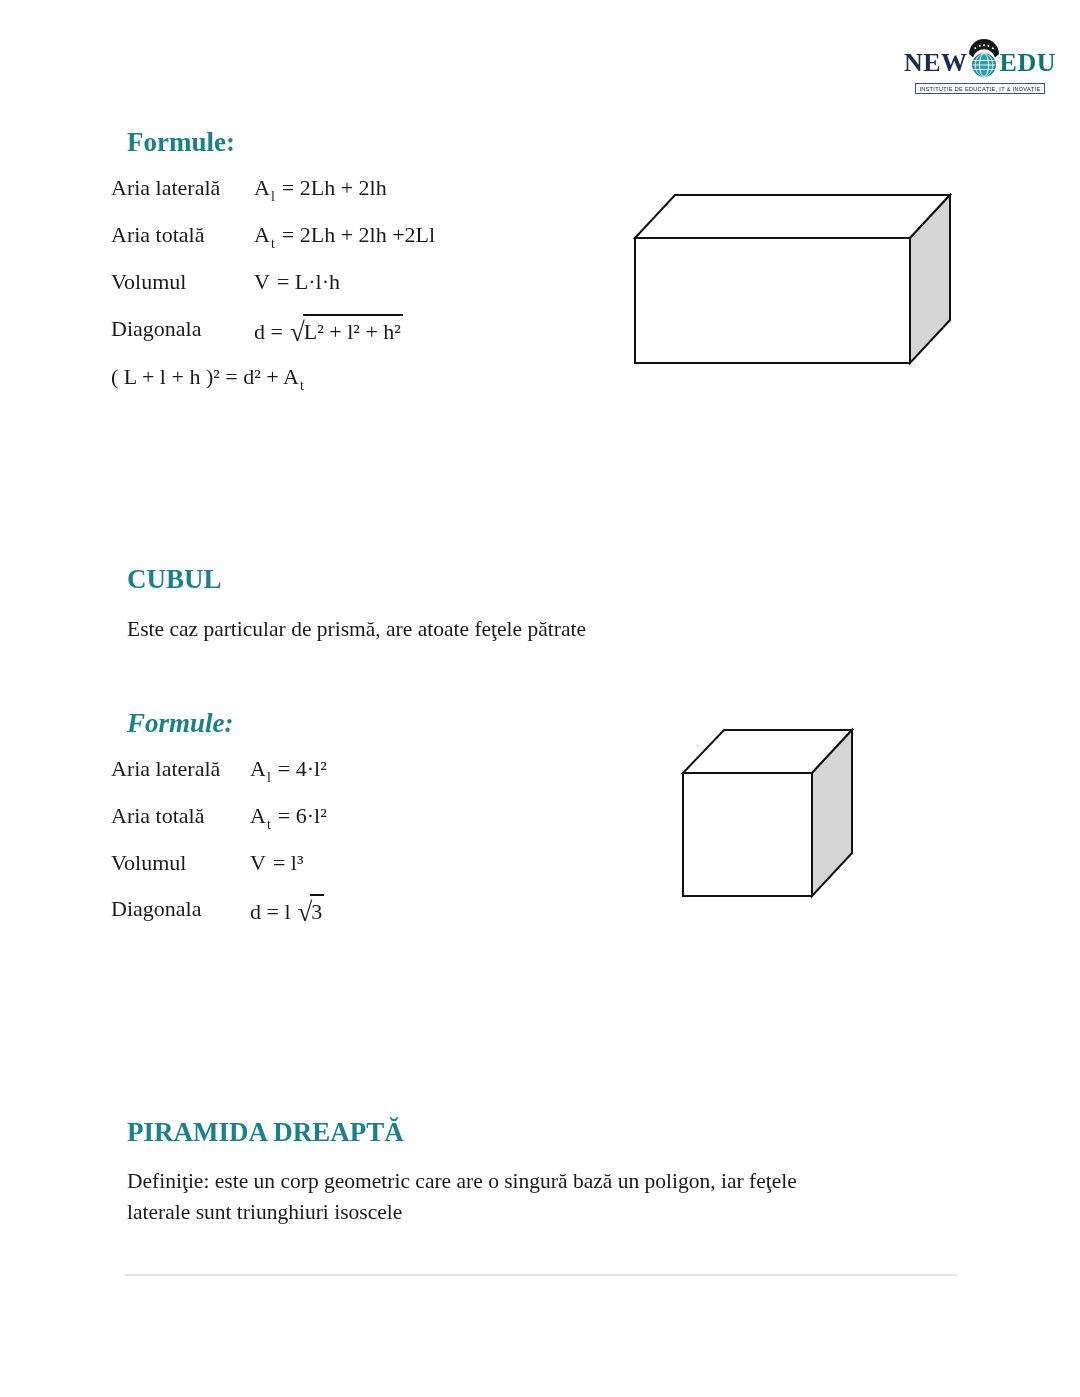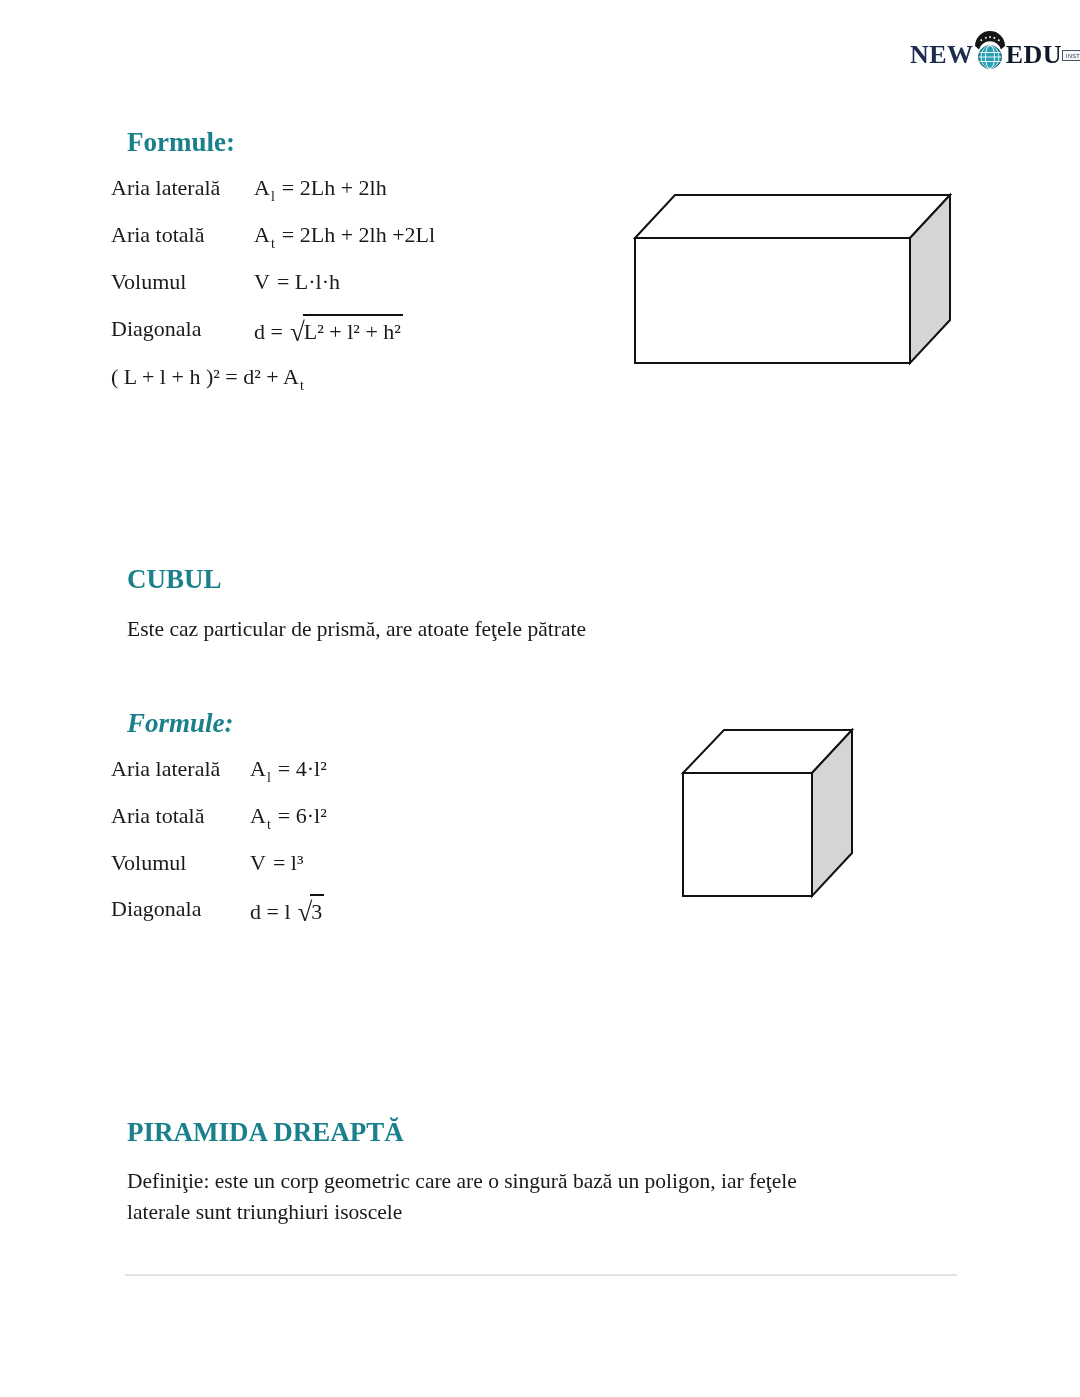--- a/index.html
+++ b/index.html
@@ -1,25 +1,25 @@
 <!DOCTYPE html>
 <html><head>
 <meta charset="utf-8">
 <style>
   html, body { margin: 0; padding: 0; background: #ffffff; }
   body { width: 1080px; height: 1397px; position: relative;
          font-family: "Liberation Serif", serif; color: #1a1a1a; }
   .page { position: absolute; left: 0; top: 0; width: 1080px; height: 1397px; background: #fff; overflow: hidden; }
 
   
-  .logo { position: absolute; left: 910px; top: 36px; width: 140px;
-          display: flex; align-items: center; }
+  .logo { position: absolute; left: 910px; top: 44px; width: 140px;
+          display: flex; flex-direction: column; align-items: center; }
   .logo-row { display: flex; align-items: center; }
   .logo-new { font-size: 26px; font-weight: bold; color: #1c2b4e; letter-spacing: 0.5px; }
-  .logo-edu { font-size: 26px; font-weight: bold; color: #0f172a; letter-spacing: 0.5px; }
+  .logo-edu { font-size: 26px; font-weight: bold; color: #0f766e; letter-spacing: 0.5px; }
   .logo-icon { margin: -8px -1px 0 -1px; }
   .logo-tagline { margin-top: 1px; font-family: "Liberation Sans", sans-serif;
                   font-size: 5.5px; letter-spacing: 0.35px; color: #17294a;
                   border: 1px solid #45566b; background: #f7f7f7;
                   padding: 1.5px 3px; white-space: nowrap; }
 
   
   .teal-h { position: absolute; left: 127px; color: #1a808c; font-weight: bold; font-size: 27px; line-height: 27px; }
   .teal-h.it { font-style: italic; }
   .para { position: absolute; left: 127px; font-size: 21.5px; line-height: 30.5px; }

